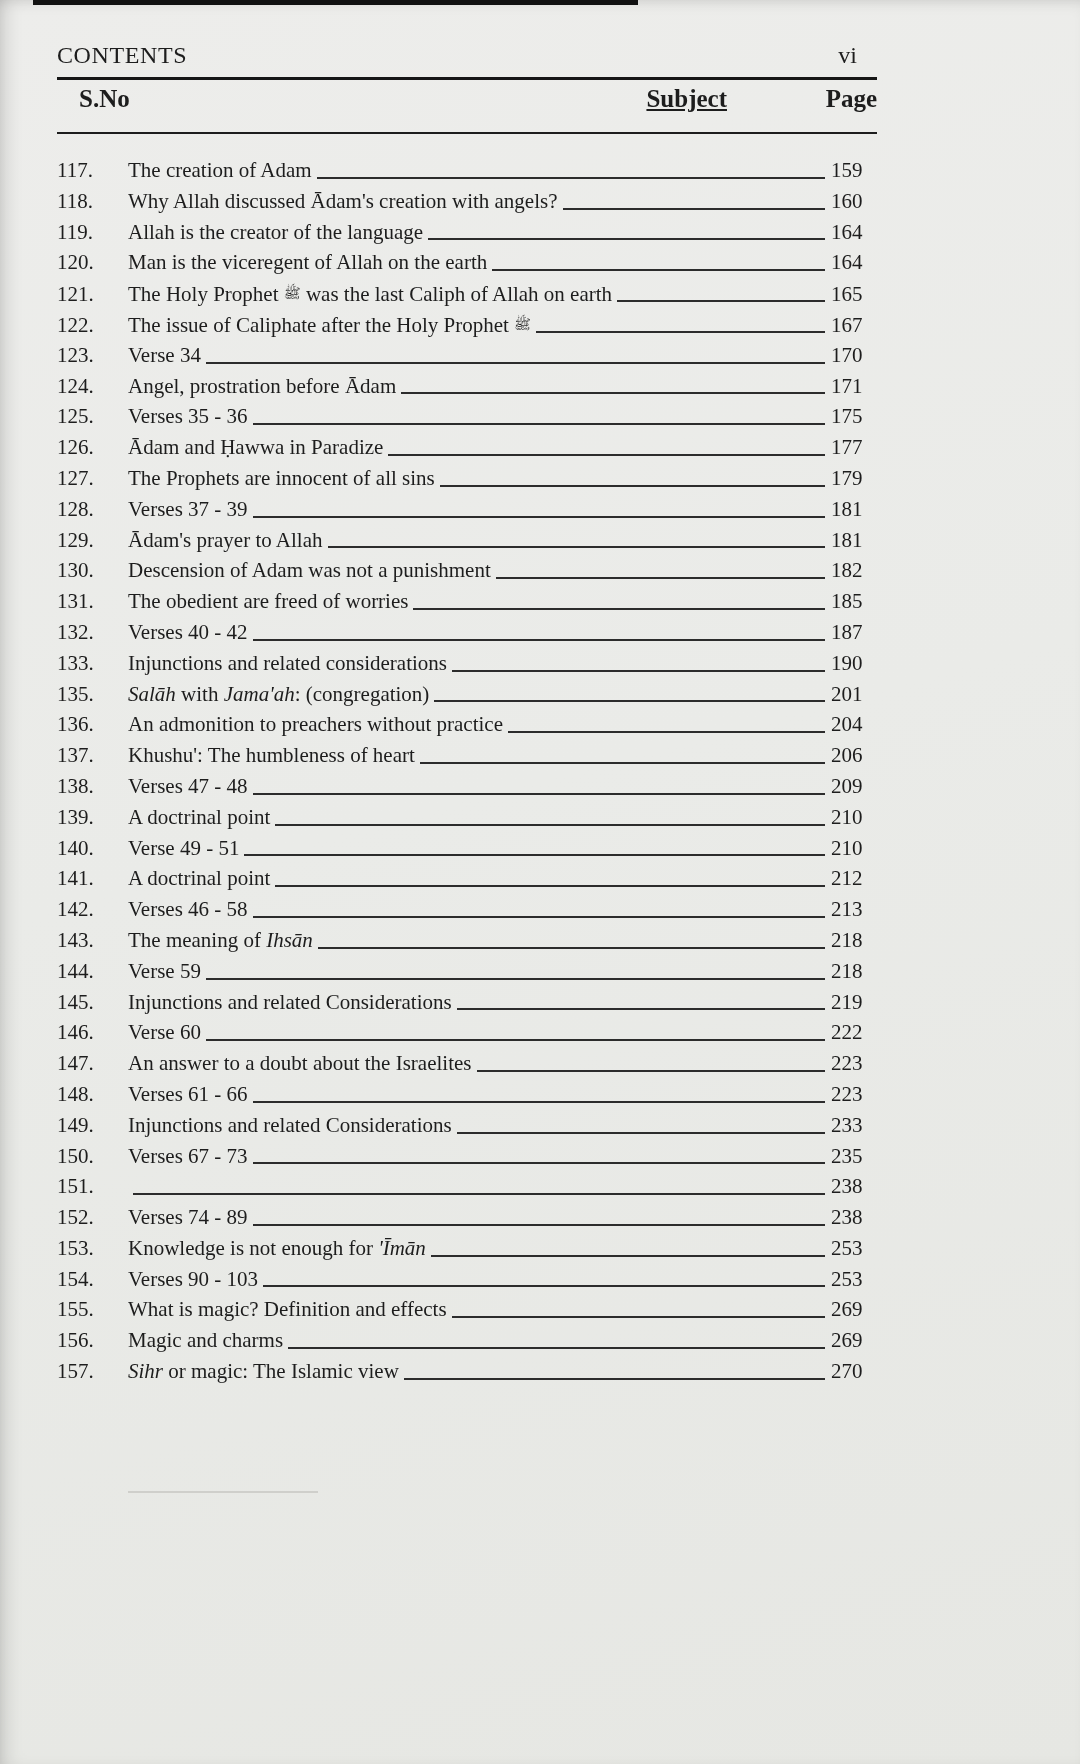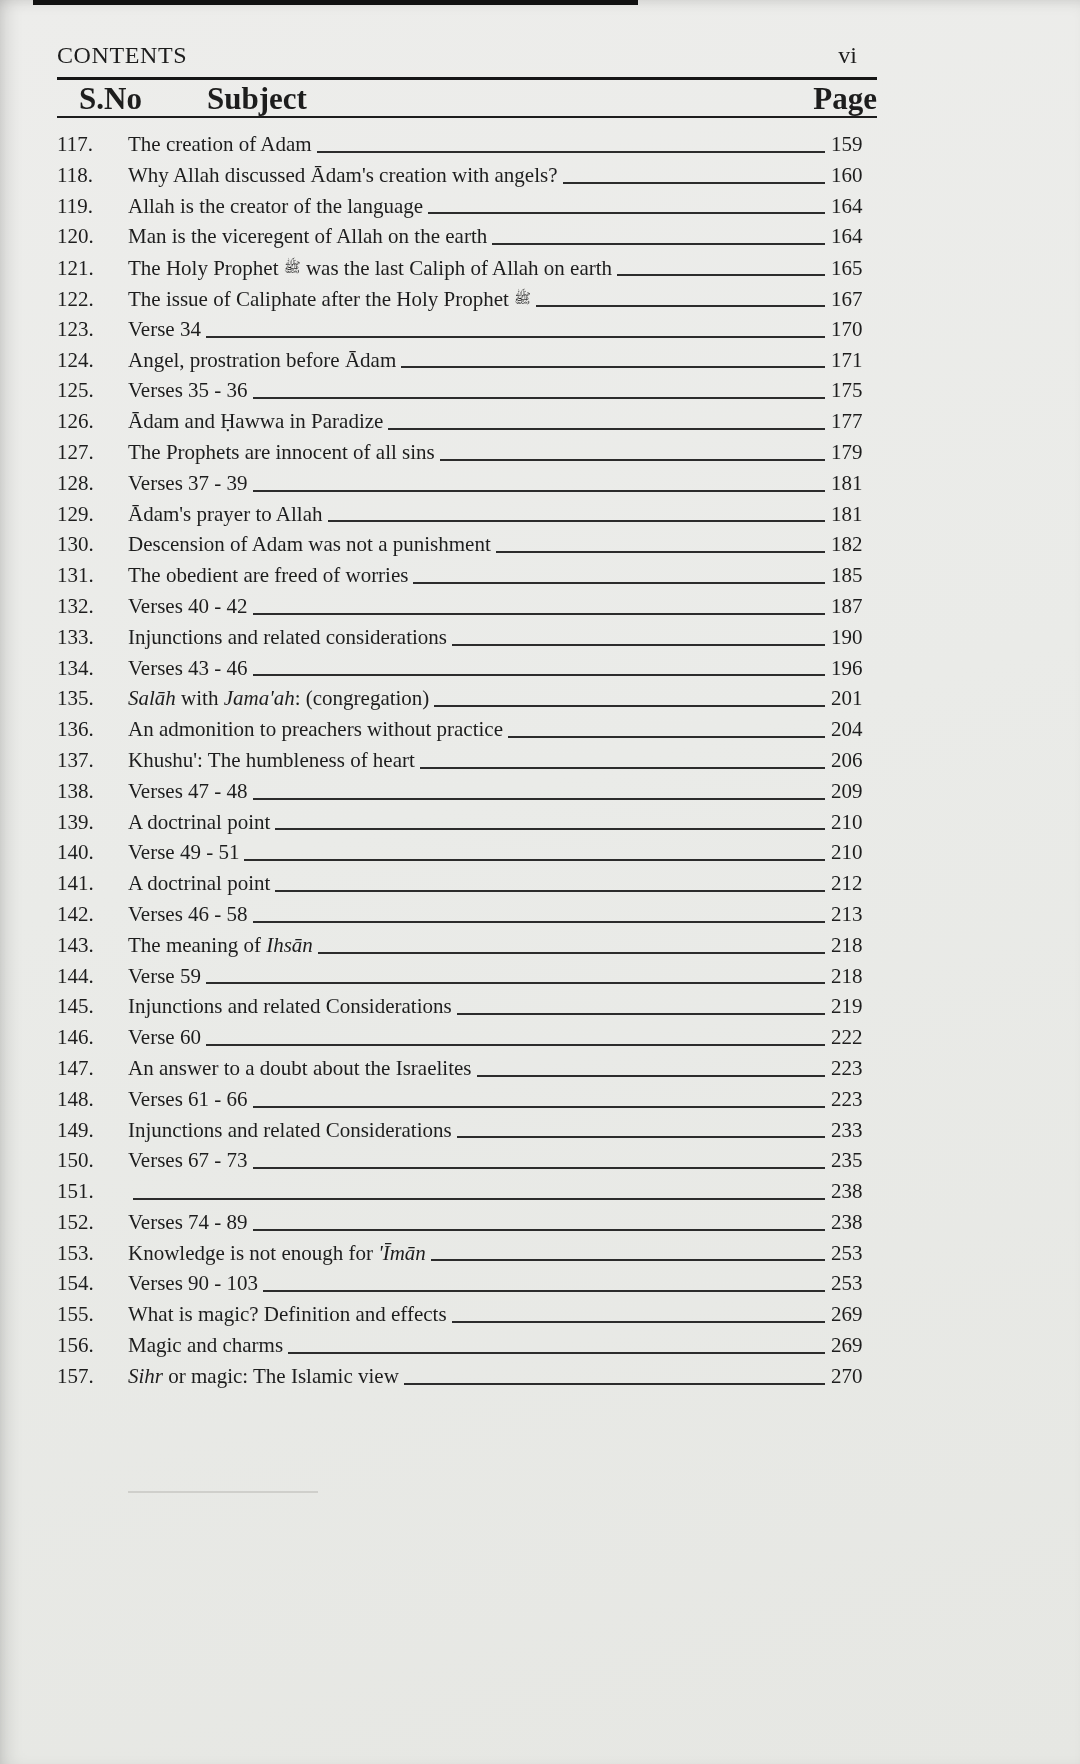--- a/index.html
+++ b/index.html
@@ -45,29 +45,29 @@
     font-size: 24px;
     line-height: 26px;
     letter-spacing: .6px;
   }
   .folio { margin-right: 20px; letter-spacing: 0; }
   .rule-thick { height: 3px; background: #161616; margin-top: 9px; }
   .rule-thin  { height: 2px; background: #1d1d1d; }
   .col-header {
     display: flex;
     align-items: baseline;
-    padding: 5px 0 3px;
+    padding: 5px 0 19px;
     font-weight: bold;
-    font-size: 31px;
+    font-size: 25px;
     line-height: 28px;
   }
   .col-sno  { width: 150px; padding-left: 22px; box-sizing: border-box; }
-  .col-subject { flex: 1; text-align: left; }
+  .col-subject { flex: 1; text-align: right; text-decoration: underline; }
   .col-page { width: 150px; text-align: right; }
-  .toc { margin-top: 11px; }
+  .toc { margin-top: 21px; }
   .toc-row {
     display: flex;
     align-items: baseline;
     height: 30.8px;
     line-height: 30.8px;
     font-size: 21px;
   }
   .num { width: 71px; flex: none; }
   .subject { flex: none; }
   .leader {
@@ -220,26 +220,20 @@
     <span class="page-no">187</span>
   </div>
 
   <div class="toc-row">
     <span class="num">133.</span>
     <span class="subject"><span>Injunctions and related considerations</span></span>
     <span class="leader"></span>
     <span class="page-no">190</span>
   </div>
 
-  <div class="toc-row">
-    <span class="num">134.</span>
-    <span class="subject"><span>Verses 43 - 46</span></span>
-    <span class="leader"></span>
-    <span class="page-no">196</span>
-  </div>
 
   <div class="toc-row">
     <span class="num">135.</span>
     <span class="subject"><span class="it">Salāh</span><span> with </span><span class="it">Jama'ah</span><span>: (congregation)</span></span>
     <span class="leader"></span>
     <span class="page-no">201</span>
   </div>
 
   <div class="toc-row">
     <span class="num">136.</span>

